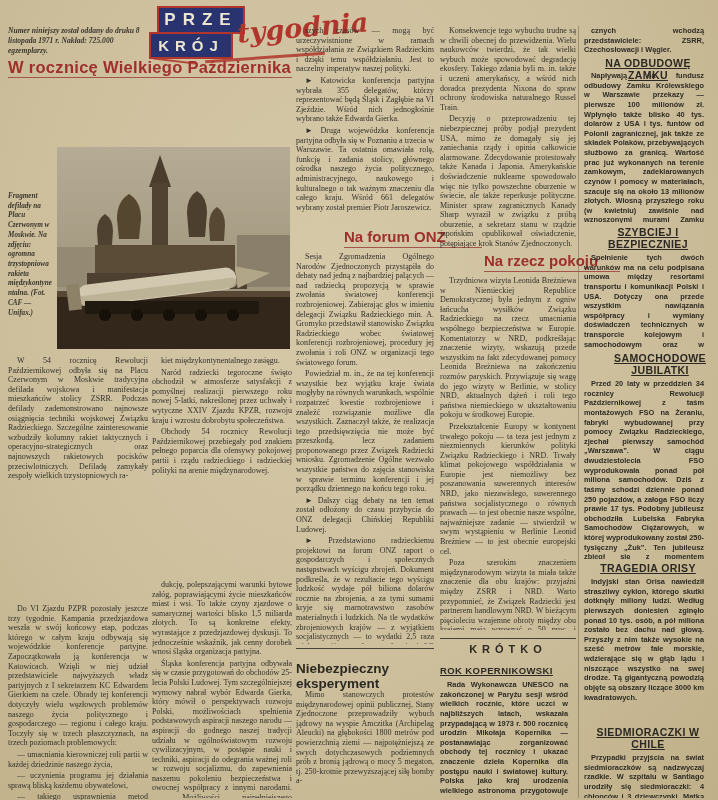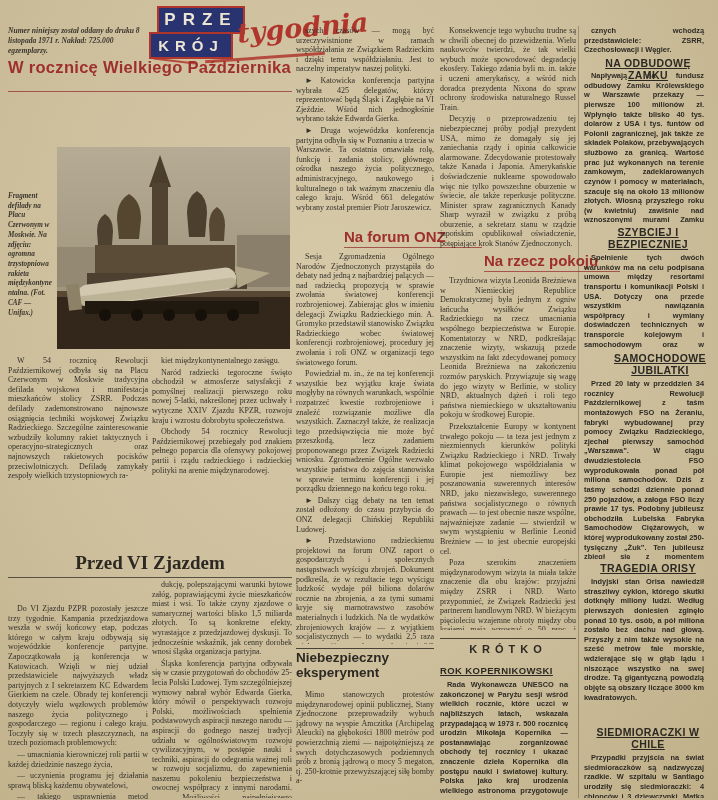--- a/index.html
+++ b/index.html
@@ -8,25 +8,25 @@
     background:radial-gradient(ellipse at 45% 35%, #d6c9a8 0%, #cdbf9c 55%, #bfb089 100%);
     font-family:"Liberation Serif",serif;color:#34302a;
   }
   .block{position:absolute;}
   .body-text{font-size:8px;line-height:1.2;text-align:justify;overflow:hidden;}
   .body-text p{margin:0 0 2px 0;text-indent:9px;overflow-wrap:break-word;}
   .sans-body{font-family:"Liberation Sans",sans-serif;font-size:7.4px;font-weight:bold;line-height:1.3;text-align:justify;overflow:hidden;color:#2f2b25;}
   .sans-body p{margin:0 8px 3px 0;text-indent:7px;overflow-wrap:break-word;}
   .issue-info{font-size:7.6px;font-style:italic;font-weight:bold;line-height:1.3;color:#3a352d;}
   .red-head{font-family:"Liberation Sans",sans-serif;font-weight:bold;color:#9e2f2b;}
-  .big-red{font-size:16.5px;letter-spacing:.3px;border-bottom:1px solid #a3554c;padding-bottom:14px;}
+  .big-red{font-size:16.5px;letter-spacing:.3px;border-bottom:1px solid #a3554c;padding-bottom:0;}
   .mid-red{font-size:15px;border-bottom:1px solid #a3554c;padding-bottom:2px;}
   .black-head{font-family:"Liberation Serif",serif;font-weight:bold;color:#2c2822;}
   .zjazd-head{font-size:19px;text-align:center;border-bottom:1px solid #575046;padding-bottom:3px;}
-  .eksp-head{font-family:"Liberation Sans",sans-serif;font-size:13.5px;line-height:1.1;border-top:1.5px solid #474137;padding-top:2px;}
+  .eksp-head{font-family:"Liberation Sans",sans-serif;font-size:13.5px;line-height:1.1;border-top:1.5px solid #474137;padding-top:13px;}
   .note-head{font-family:"Liberation Sans",sans-serif;font-size:10.5px;font-weight:bold;text-align:center;line-height:1.15;color:#2c2822;letter-spacing:.4px;text-decoration:underline;}
   .krotko{font-family:"Liberation Sans",sans-serif;font-weight:bold;font-size:11px;letter-spacing:5px;text-align:center;border-top:1.5px solid #474137;padding-top:4px;color:#2c2822;}
   .caption{font-size:7.2px;font-style:italic;font-weight:bold;line-height:1.35;color:#3a342b;overflow-wrap:break-word;text-align:left;overflow:hidden;}
   .logo-box{position:absolute;background:#28336f;color:#ece5d2;font-family:"Liberation Sans",sans-serif;font-weight:bold;
     display:flex;align-items:center;justify-content:center;border:2px solid #b0362d;}
   .tygodnia{font-family:"DejaVu Serif",serif;font-style:italic;font-weight:bold;color:#b0362d;font-size:27px;transform:rotate(-5deg);}
   .red-stroke{position:absolute;border-top:3px solid #b0362d;opacity:.85;}
   .v-rule{position:absolute;width:1px;background:rgba(70,60,45,.35);}
 </style>
 </head>
@@ -93,35 +93,34 @@
 
   <div class="block body-text" style="left:8px;top:356px;width:140px;height:194px;">
       <p>W 54 rocznicę Rewolucji Październikowej odbyła się na Placu Czerwonym w Moskwie tradycyjna defilada wojskowa i manifestacja mieszkańców stolicy ZSRR. Podczas defilady zademonstrowano najnowsze osiągnięcia techniki wojskowej Związku Radzieckiego. Szczególne zainteresowanie wzbudziły kolumny rakiet taktycznych i operacyjno-strategicznych oraz najnowszych rakietowych pocisków przeciwlotniczych. Defiladę zamykały zespoły wielkich trzystopniowych ra-</p>
     </div>
   <div class="block body-text" style="left:152px;top:356px;width:140px;height:194px;">
       <p>kiet międzykontynentalnego zasięgu.</p>
       <p>Naród radziecki tegoroczne święto obchodził w atmosferze satysfakcji z pomyślnej realizacji pierwszego roku nowej 5-latki, nakreślonej przez uchwały i wytyczne XXIV Zjazdu KPZR, rozwoju kraju i wzrostu dobrobytu społeczeństwa.</p>
       <p>Obchody 54 rocznicy Rewolucji Październikowej przebiegały pod znakiem pełnego poparcia dla ofensywy pokojowej partii i rządu radzieckiego i radzieckiej polityki na arenie międzynarodowej.</p>
     </div>
 
-  <div class="block black-head zjazd-head" style="left:8px;top:552px;width:284px;">Przed VI Zjazdem</div>
   <div class="block body-text" style="left:8px;top:604px;width:140px;height:218px;">
       <p>Do VI Zjazdu PZPR pozostały jeszcze trzy tygodnie. Kampania przedzjazdowa weszła w swój końcowy etap, podczas którego w całym kraju odbywają się wojewódzkie konferencje partyjne. Zapoczątkowała ją konferencja w Katowicach. Wzięli w niej udział przedstawiciele najwyższych władz partyjnych z I sekretarzem KC Edwardem Gierkiem na czele. Obrady tej konferencji dotyczyły wielu węzłowych problemów naszego życia politycznego i gospodarczego — regionu i całego kraju. Toczyły się w trzech płaszczyznach, na trzech poziomach problemowych:</p>
       <p>— umacniania kierowniczej roli partii w każdej dziedzinie naszego życia,</p>
       <p>— uczynienia programu jej działania sprawą bliską każdemu obywatelowi,</p>
       <p>— takiego usprawnienia metod gospodarowania i pracy, by w każdym konkretnym szczególe w pełni wykorzystywać rezerwy.</p>
     </div>
   <div class="block body-text" style="left:152px;top:580px;width:140px;height:218px;">
       <p>dukcję, polepszającymi warunki bytowe załóg, poprawiającymi życie mieszkańców miast i wsi. To także czyny zjazdowe o sumarycznej wartości blisko 1,5 miliarda złotych. To są konkretne efekty, wyrastające z przedzjazdowej dyskusji. To jednocześnie wskaźnik, jak cenny dorobek wnosi śląska organizacja partyjna.</p>
       <p>Śląska konferencja partyjna odbywała się w czasie przygotowań do obchodów 25-lecia Polski Ludowej. Tym szczególniejszej wymowy nabrał wybór Edwarda Gierka, który mówił o perspektywach rozwoju Polski, możliwościach spełnienia podstawowych aspiracji naszego narodu — aspiracji do godnego naszej tradycji udziału w ogólnoświatowym rozwoju cywilizacyjnym, w postępie nauki i techniki, aspiracji do odegrania ważnej roli w rozwoju socjalizmu, do zapewnienia naszemu pokoleniu bezpieczeństwa i owocnej współpracy z innymi narodami. — Możliwości najpełniejszego urzeczywistnienia na-</p>
     </div>
 
   <div class="block body-text" style="left:296px;top:26px;width:138px;height:198px;">
       <p>szych czasów — mogą być urzeczywistnione w ramach współdziałania ze Związkiem Radzieckim i dzięki temu współdziałaniu. Jest to naczelny imperatyw naszej polityki.</p>
-      <p>► Katowicka konferencja partyjna wybrała 425 delegatów, którzy reprezentować będą Śląsk i Zagłębie na VI Zjeździe. Wśród nich jednogłośnie wybrano także Edwarda Gierka.</p>
+      <p>► Katowicka konferencja partyjna wybrała 355 delegatów, którzy reprezentować będą Śląsk i Zagłębie na VI Zjeździe. Wśród nich jednogłośnie wybrano także Edwarda Gierka.</p>
       <p>► Druga wojewódzka konferencja partyjna odbyła się w Poznaniu a trzecia w Warszawie. Ta ostatnia omawiała rolę, funkcję i zadania stolicy, głównego ośrodka naszego życia politycznego, administracyjnego, naukowego i kulturalnego o tak ważnym znaczeniu dla całego kraju. Wśród 661 delegatów wybrany został premier Piotr Jaroszewicz.</p>
     </div>
   <div class="block red-head mid-red" style="left:296px;top:228px;width:138px;margin-left:48px;">Na forum ONZ</div>
   <div class="block body-text" style="left:296px;top:252px;width:138px;height:392px;">
       <p>Sesja Zgromadzenia Ogólnego Narodów Zjednoczonych przystąpiła do debaty nad jedną z najbardziej palących — nad radziecką propozycją w sprawie zwołania światowej konferencji rozbrojeniowej. Zabierając głos w imieniu delegacji Związku Radzieckiego min. A. Gromyko przedstawił stanowisko Związku Radzieckiego wobec światowej konferencji rozbrojeniowej, procedury jej zwołania i roli ONZ w organizacji tego światowego forum.</p>
       <p>Powiedział m. in., że na tej konferencji wszystkie bez wyjątku kraje świata mogłyby na równych warunkach, wspólnie rozpatrzeć kwestie rozbrojeniowe i znaleźć rozwiązanie możliwe dla wszystkich. Zaznaczył także, że realizacja tego przedsięwzięcia nie może być przeszkodą, lecz zadaniem proponowanego przez Związek Radziecki wniosku. Zgromadzenie Ogólne wezwało wszystkie państwa do zajęcia stanowiska w sprawie terminu konferencji i jej porządku dziennego na końcu tego roku.</p>
       <p>► Dalszy ciąg debaty na ten temat został odłożony do czasu przybycia do ONZ delegacji Chińskiej Republiki Ludowej.</p>
       <p>► Przedstawiono radzieckiemu projektowi na forum ONZ raport o gospodarczych i społecznych następstwach wyścigu zbrojeń. Dokument podkreśla, że w rezultacie tego wyścigu ludzkość wydaje pół biliona dolarów rocznie na zbrojenia, a za tymi sumami kryje się marnotrawstwo zasobów materialnych i ludzkich. Na tle wydatków zbrojeniowych krajów — z wyjątkiem socjalistycznych — to wydatki 2,5 raza większe niż na ochronę zdrowia i 2/3 większe niż na oświatę.</p>
     </div>
   <div class="block black-head eksp-head" style="left:296px;top:648px;width:138px;">Niebezpieczny eksperyment</div>

